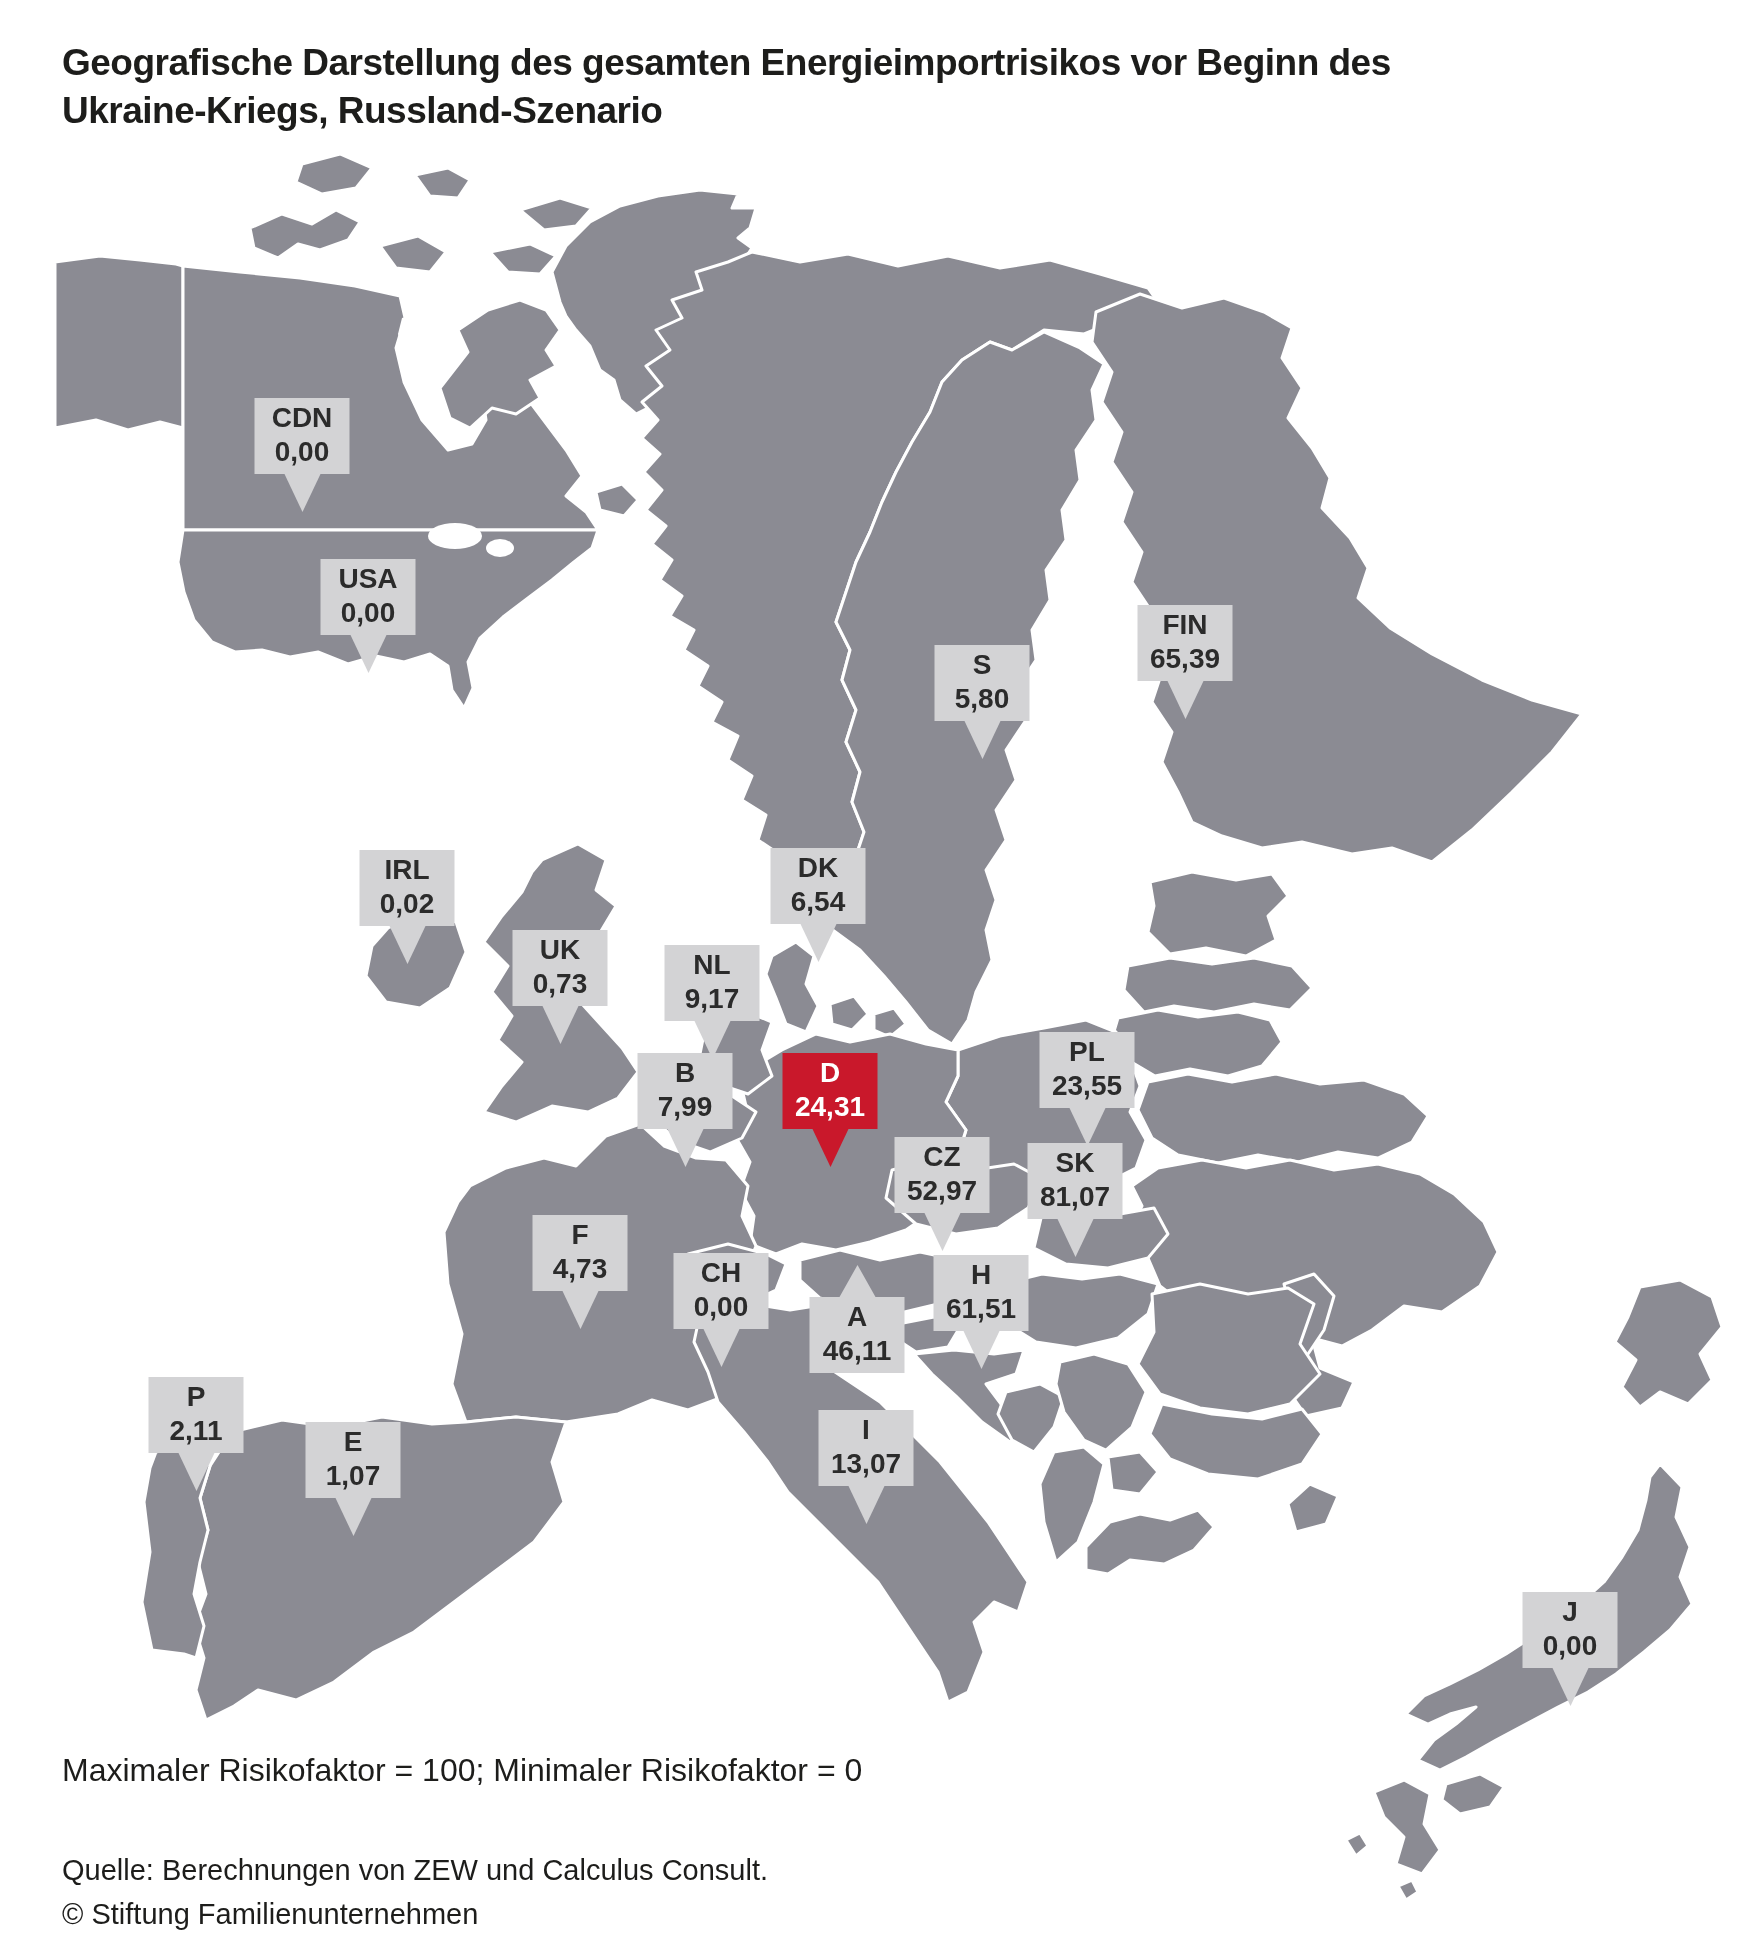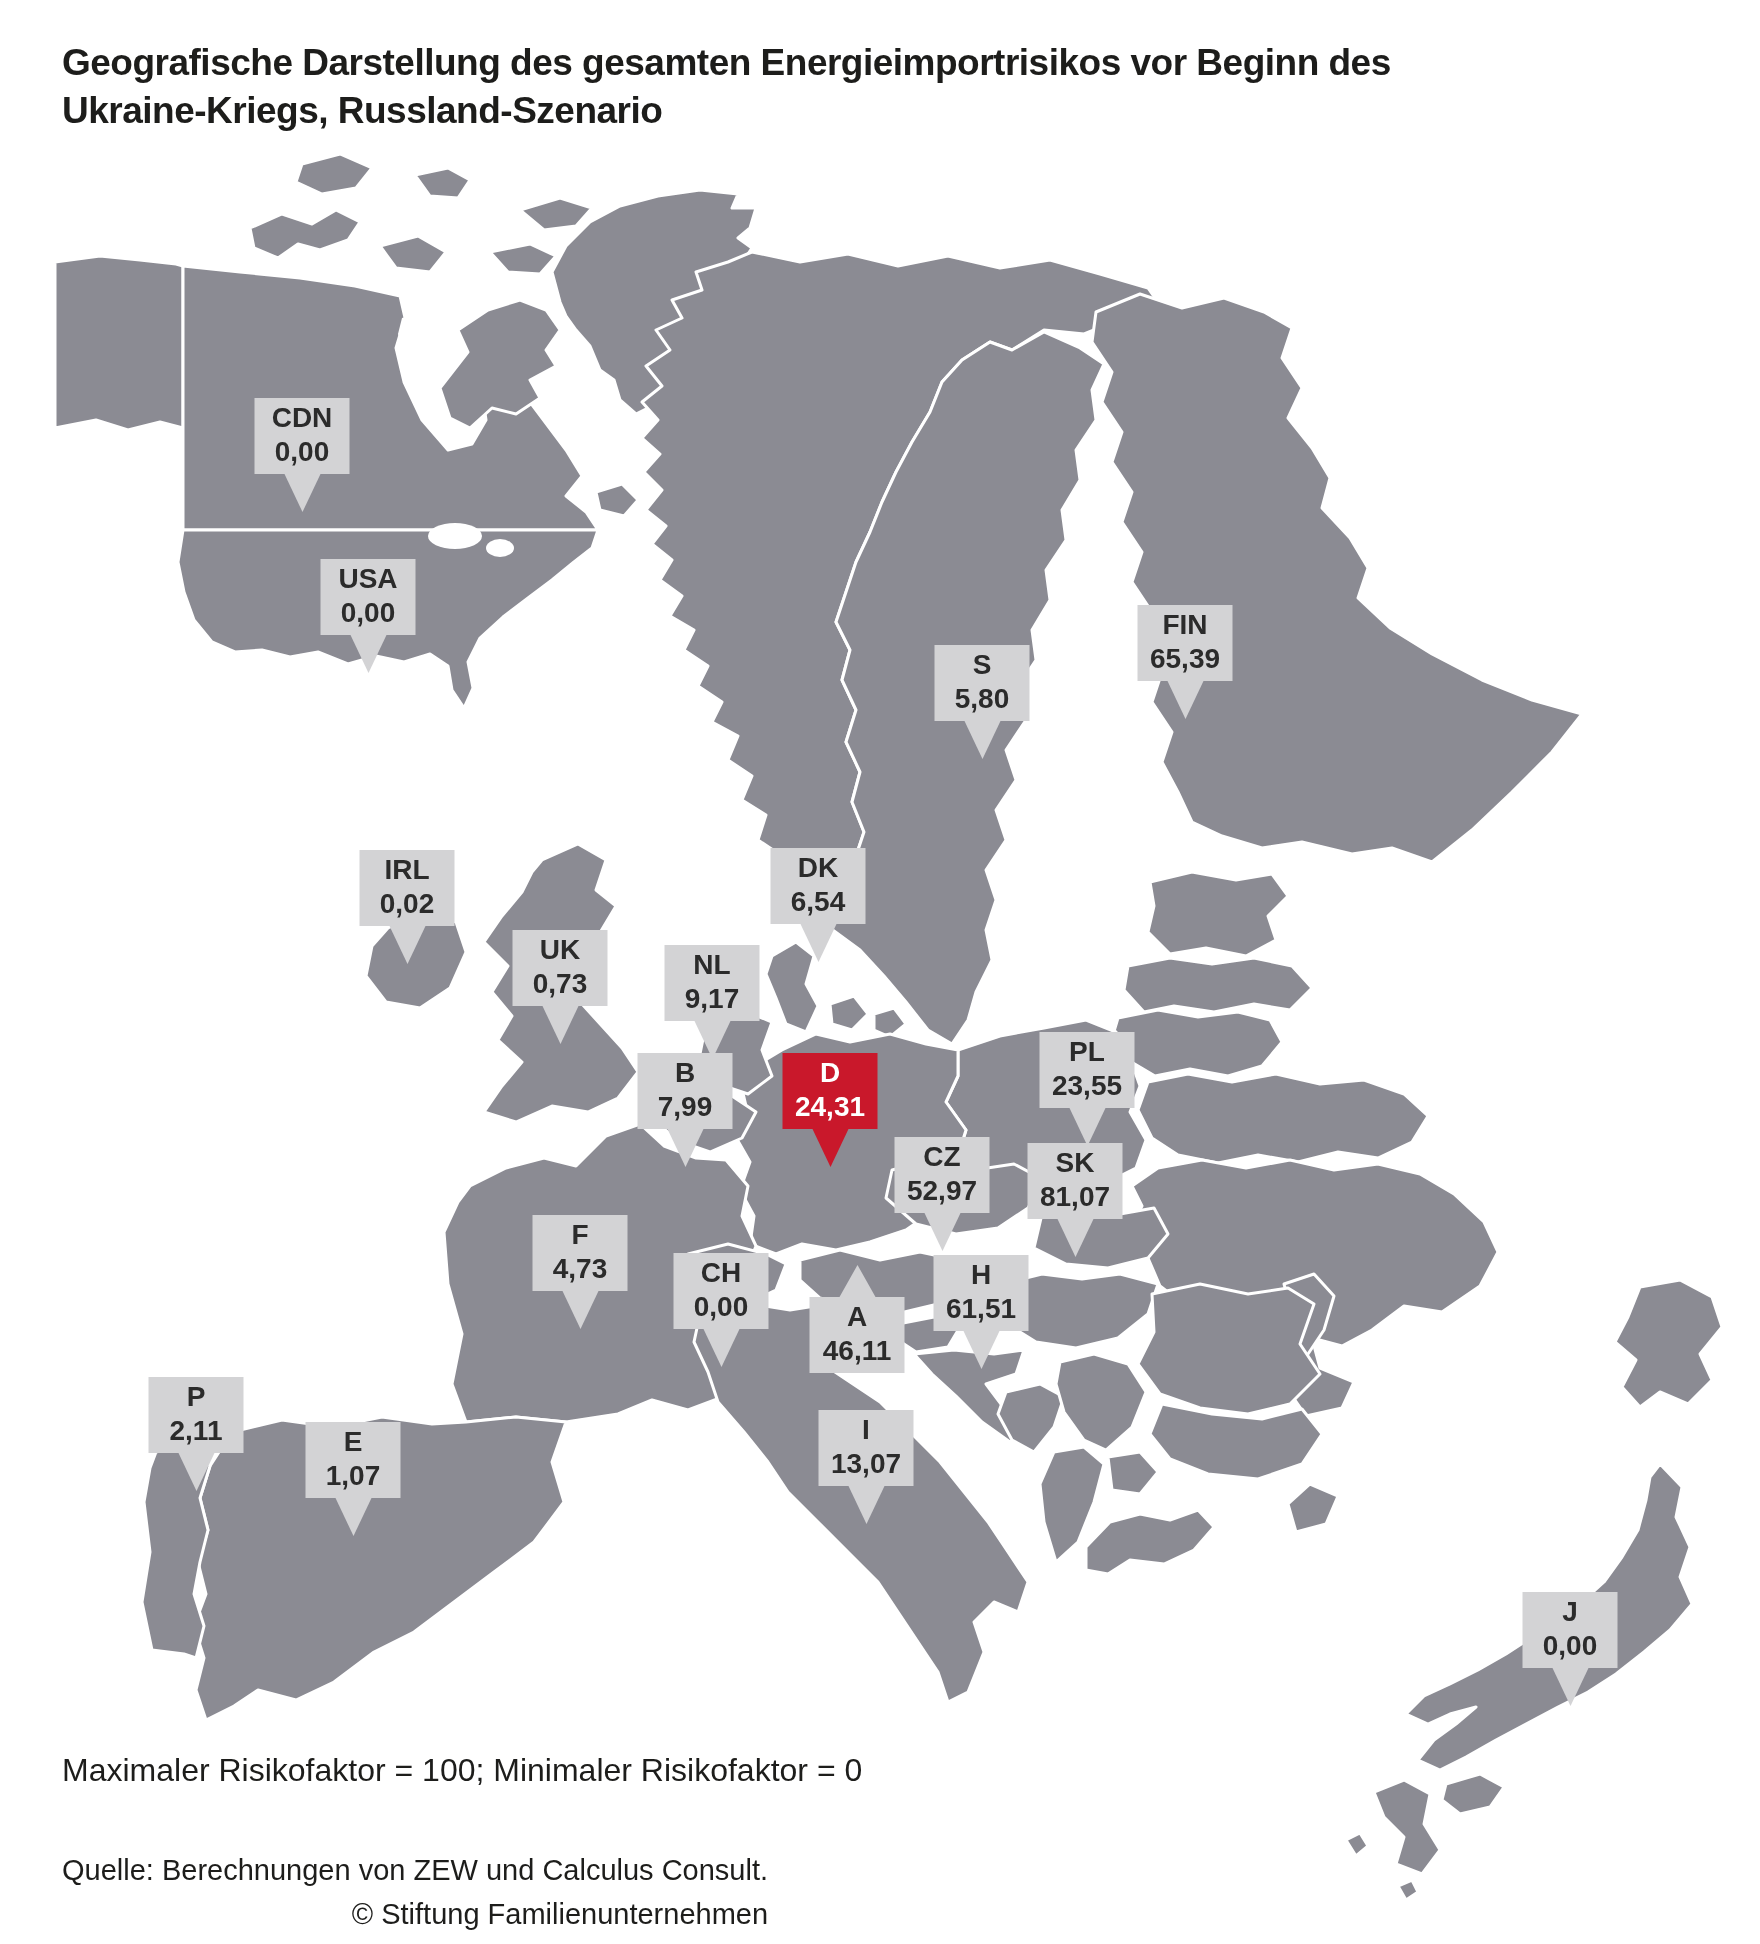--- a/index.html
+++ b/index.html
@@ -33,21 +33,21 @@
   .marker.tail-up::before{
     content:"";position:absolute;bottom:100%;left:50%;transform:translateX(-50%);
     border:solid transparent;border-width:0 18px 32px 18px;border-bottom-color:var(--mc);
   }
   .footnote{
     position:absolute;left:62px;top:1752px;font-size:32px;color:#1d1d1b;font-weight:400;
   }
   .source{
     position:absolute;left:62px;top:1848px;font-size:29px;line-height:44px;color:#1d1d1b;font-weight:400;
   }
-  .source span{display:block;text-align:right;}
+  .source span{display:block;}
 </style>
 </head>
 <body>
 
 <h1 class="title">
   <span>Geografische Darstellung des gesamten Energieimportrisikos vor Beginn des</span>
   <span>Ukraine-Kriegs, Russland-Szenario</span>
 </h1>
 
 <svg id="mapsvg" width="1760" height="1944" viewBox="0 0 1760 1944" aria-hidden="true">

